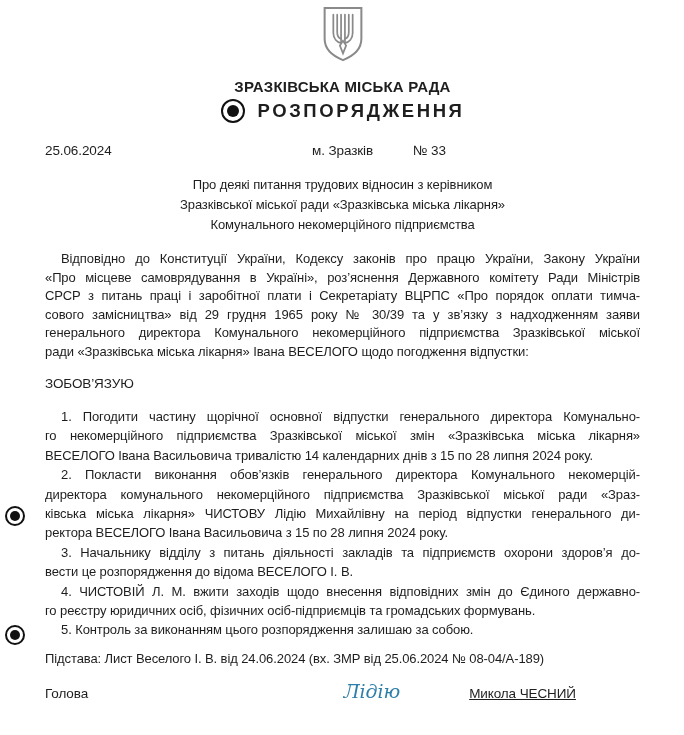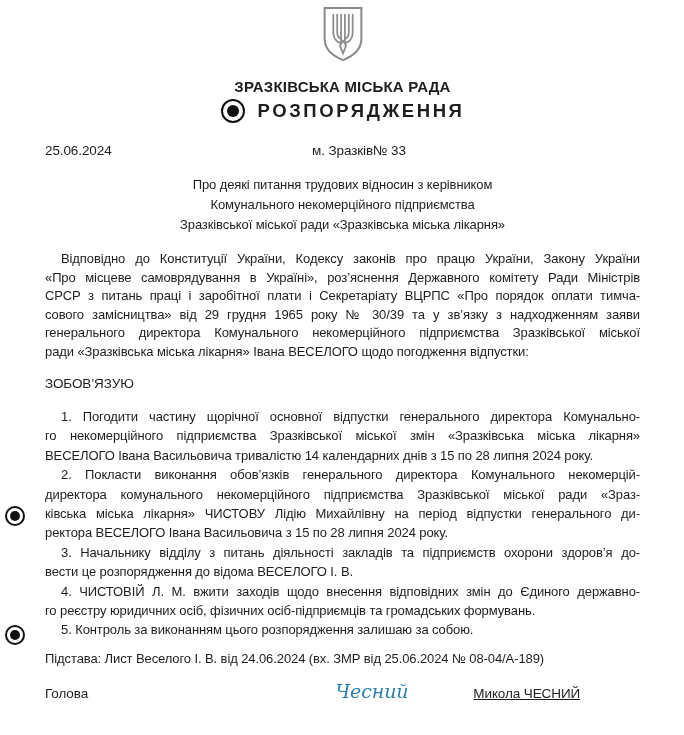--- a/index.html
+++ b/index.html
@@ -37,21 +37,21 @@
     border: 2.5px solid #111; border-radius: 50%;
     background: #fff;
     display: inline-flex; align-items: center; justify-content: center;
     flex: 0 0 auto;
   }
   .marker .mdot { width: 12px; height: 12px; border-radius: 50%; background: #111; }
 
   .meta {
     margin-top: 19px;
     display: grid; grid-template-columns: 1fr auto 1fr; align-items: baseline;
-    font-size: 13.5px; line-height: 18px;
+    font-size: 13.5px; line-height: 18px; gap: 40px;
   }
   .meta .m-place { text-align: center; }
   .meta .m-num { text-align: left; }
 
   .ln { display: block; height: var(--lh); line-height: var(--lh); overflow: hidden; }
   .subject { margin-top: 15px; --lh: 20px; font-size: 13px; }
   .subject .ln { text-align: center; }
 
   .jpara .ln { text-align: justify; text-align-last: justify; }
   .jpara .ln.last { text-align-last: left; }
@@ -119,22 +119,22 @@
   </div>
 
   <div class="meta">
     <span class="m-date">25.06.2024</span>
     <span class="m-place">м. Зразків</span>
     <span class="m-num">№ 33</span>
   </div>
 
   <div class="subject">
       <div class="ln first">Про деякі питання трудових відносин з керівником</div>
+      <div class="ln last">Зразківської міської ради «Зразківська міська лікарня»</div>
       <div class="ln">Комунального некомерційного підприємства</div>
-      <div class="ln last">Зразківської міської ради «Зразківська міська лікарня»</div>
     </div>
 
   <div class="jpara preamble">
       <div class="ln first">Відповідно до Конституції України, Кодексу законів про працю України, Закону України</div>
       <div class="ln">«Про місцеве самоврядування в Україні», роз’яснення Державного комітету Ради Міністрів</div>
       <div class="ln">СРСР з питань праці і заробітної плати і Секретаріату ВЦРПС «Про порядок оплати тимча-</div>
       <div class="ln">сового замісництва» від 29 грудня 1965 року № 30/39 та у зв’язку з надходженням заяви</div>
       <div class="ln">генерального директора Комунального некомерційного підприємства Зразківської міської</div>
       <div class="ln last">ради «Зразківська міська лікарня» Івана ВЕСЕЛОГО щодо погодження відпустки:</div>
     </div>
@@ -163,20 +163,20 @@
       </div>
     <div class="jpara">
         <div class="ln first last">5. Контроль за виконанням цього розпорядження залишаю за собою.</div>
       </div>
   </div>
 
   <div class="basis">Підстава: Лист Веселого І. В. від 24.06.2024 (вх. ЗМР від 25.06.2024 № 08-04/А-189)</div>
 
   <div class="sigrow">
     <span class="sig-pos">Голова</span>
-    <span class="sig-script" style="color: rgb(45, 127, 169);">Чесний</span>
+    <span class="sig-script" style="color: rgb(45, 127, 169);">Лідію</span>
     <span class="sig-name">Микола ЧЕСНИЙ</span>
   </div>
 
 </div>
 
 <div class="side-marker m1"></div>
 <div class="side-marker m2"></div>
 
 </body></html>

